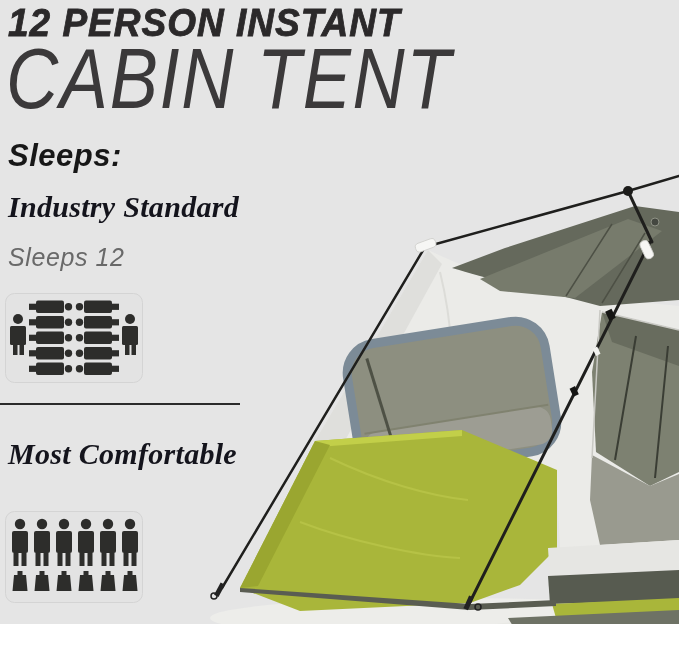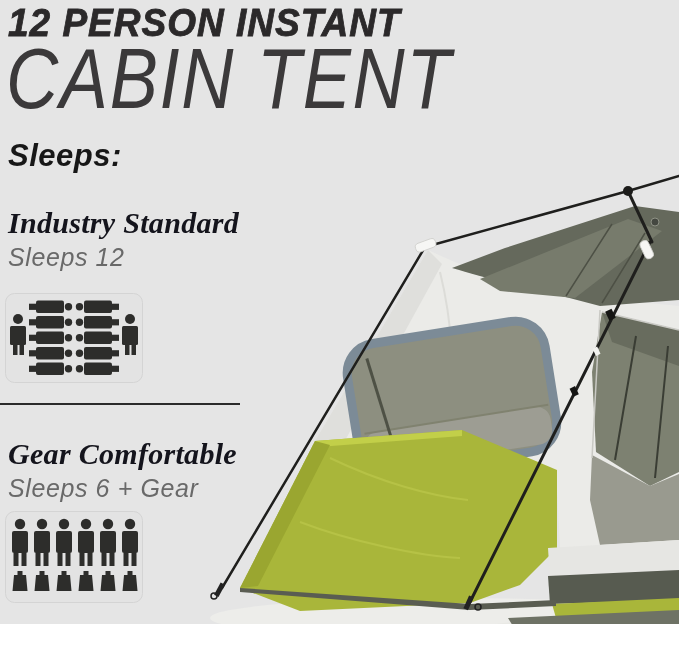--- a/index.html
+++ b/index.html
@@ -8,21 +8,21 @@
   .tent-svg{position:absolute;left:0;top:0;z-index:0;}
   .txt{position:absolute;z-index:1;white-space:nowrap;}
   .h1{left:8px;top:1px;font-size:37px;font-weight:bold;color:#2b292a;letter-spacing:1px;
       -webkit-text-stroke:0.8px #2b292a;transform:scaleY(1.06);transform-origin:left top;}
   .h2{left:6px;top:33px;font-size:86px;font-weight:400;color:#3b393a;letter-spacing:2px;
       line-height:1.05;transform:scaleX(0.84);transform-origin:left top;}
   .sleeps-h{left:8px;top:138px;font-size:31px;font-weight:bold;color:#171717;letter-spacing:.5px;}
   .serif-title{left:8px;font-family:"Liberation Serif",serif;font-weight:bold;font-size:30px;
       color:#14141c;letter-spacing:.3px;}
   .sub{left:8px;font-size:25px;color:#696969;letter-spacing:.6px;}
-  #industry-title{top:206px;} #industry-sub{top:243px;}
+  #industry-title{top:190px;} #industry-sub{top:243px;}
   #comfort-title{top:437px;} #comfort-sub{top:474px;}
   .divider{position:absolute;z-index:1;left:0;top:403px;width:240px;height:0;
       border-top:2px solid #2b2b2b;}
   .cap-icon{position:absolute;z-index:1;left:5px;}
   #icon-sleeps12{top:293px;} #icon-sleeps6{top:511px;}
 </style>
 </head>
 <body>
 
 <div class="canvas">
@@ -155,22 +155,21 @@
             <circle cx="74.5" cy="75.7" r="3.7"></circle>
             <rect x="79" y="69.5" width="28" height="12.5" rx="2"></rect>
             <rect x="105" y="72.7" width="9" height="6.2"></rect>
           </g>
       </g>
     </g>
   </svg>
 
   <div class="divider"></div>
 
-  <div class="txt serif-title" id="comfort-title">Gear Comfortable</div>
-  <div class="txt sub" id="comfort-sub">Sleeps 6 + Gear</div>
+  <div class="txt serif-title" id="comfort-title">Most Comfortable</div>
 
   <svg class="cap-icon" id="icon-sleeps6" width="138" height="92" viewBox="0 0 138 92" aria-hidden="true">
     <rect x="0.5" y="0.5" width="137" height="91" rx="9" fill="#e3e3e3" stroke="#d4d4d4"></rect>
     <g fill="#2d2d2b">
 
       <g>
           <circle cx="15" cy="13" r="5.2"></circle>
           <rect x="7" y="20" width="16" height="22" rx="2"></rect>
           <rect x="8.5" y="42" width="5" height="13"></rect>
           <rect x="16.5" y="42" width="5" height="13"></rect>

